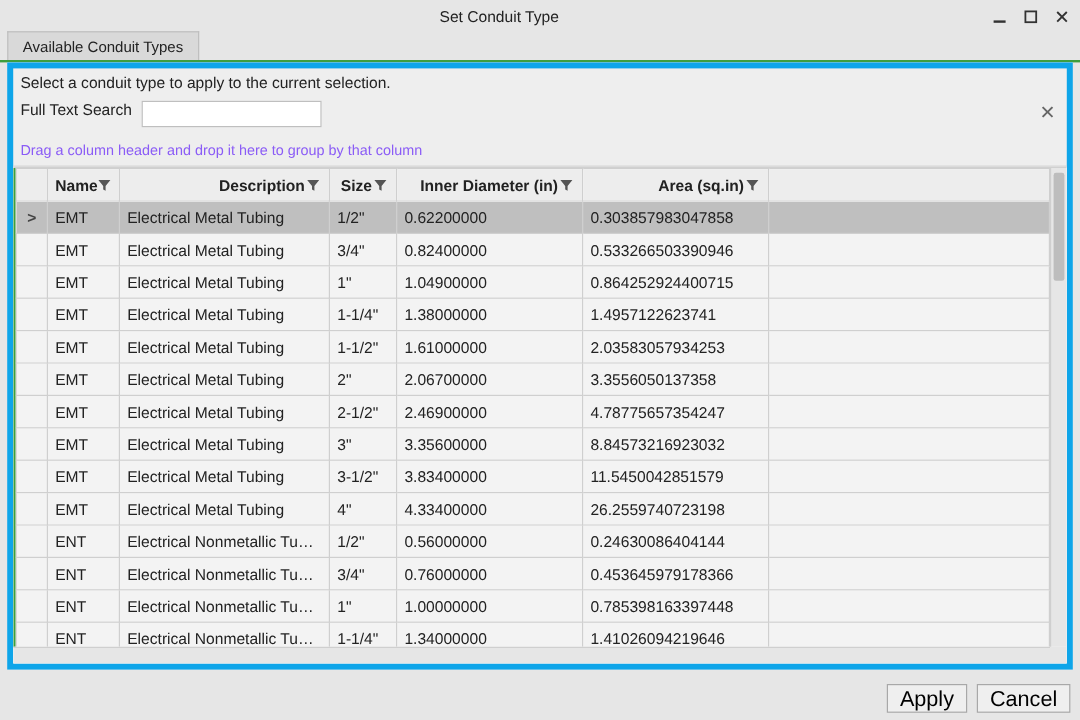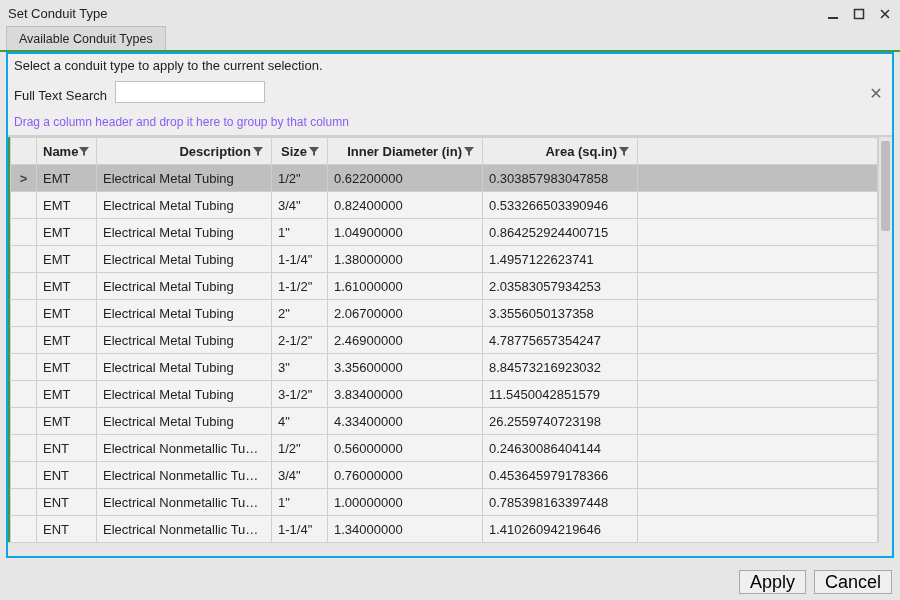--- a/index.html
+++ b/index.html
@@ -14,20 +14,21 @@
   }
   .window {
     width: 900px; height: 600px;
     display: flex; flex-direction: column;
     background: #e6e6e6;
   }
   .titlebar {
     height: 26px;
     display: flex; align-items: center;
     padding: 1px 6px 0 8px;
+    text-align: center;
   }
   .titlebar .title { flex: 1; font-size: 13px; }
   .titlebar .win-btns { display: flex; gap: 8px; }
   .titlebar .win-btn {
     width: 18px; height: 18px;
     display: flex; align-items: center; justify-content: center;
     color: #333;
   }
   .tabstrip {
     height: 26px;
@@ -40,32 +41,32 @@
     padding: 0 12px;
     display: flex; align-items: center;
     background: #d9d9d9;
     border: 1px solid #bfbfbf;
     border-bottom: none;
     font-size: 12.5px;
   }
   .content {
     flex: 1;
     margin: 0 6px 6px 6px;
-    border: 2px solid #0ea5e9;
+    border: 5px solid #0ea5e9;
     background: #eee;
     display: flex; flex-direction: column;
     position: relative;
     overflow: hidden;
   }
   .hint {
     padding: 4px 6px;
     font-size: 13px;
   }
   .searchrow {
-    display: flex; align-items: flex-end;
+    display: flex; align-items: flex-start;
     gap: 8px;
     padding: 4px 6px 6px 6px;
   }
   .searchrow label { font-size: 13px; }
   .searchrow input {
     width: 150px; height: 22px;
     border: 1px solid #bfbfbf;
     background: #fff;
     font: inherit;
     padding: 0 4px;

